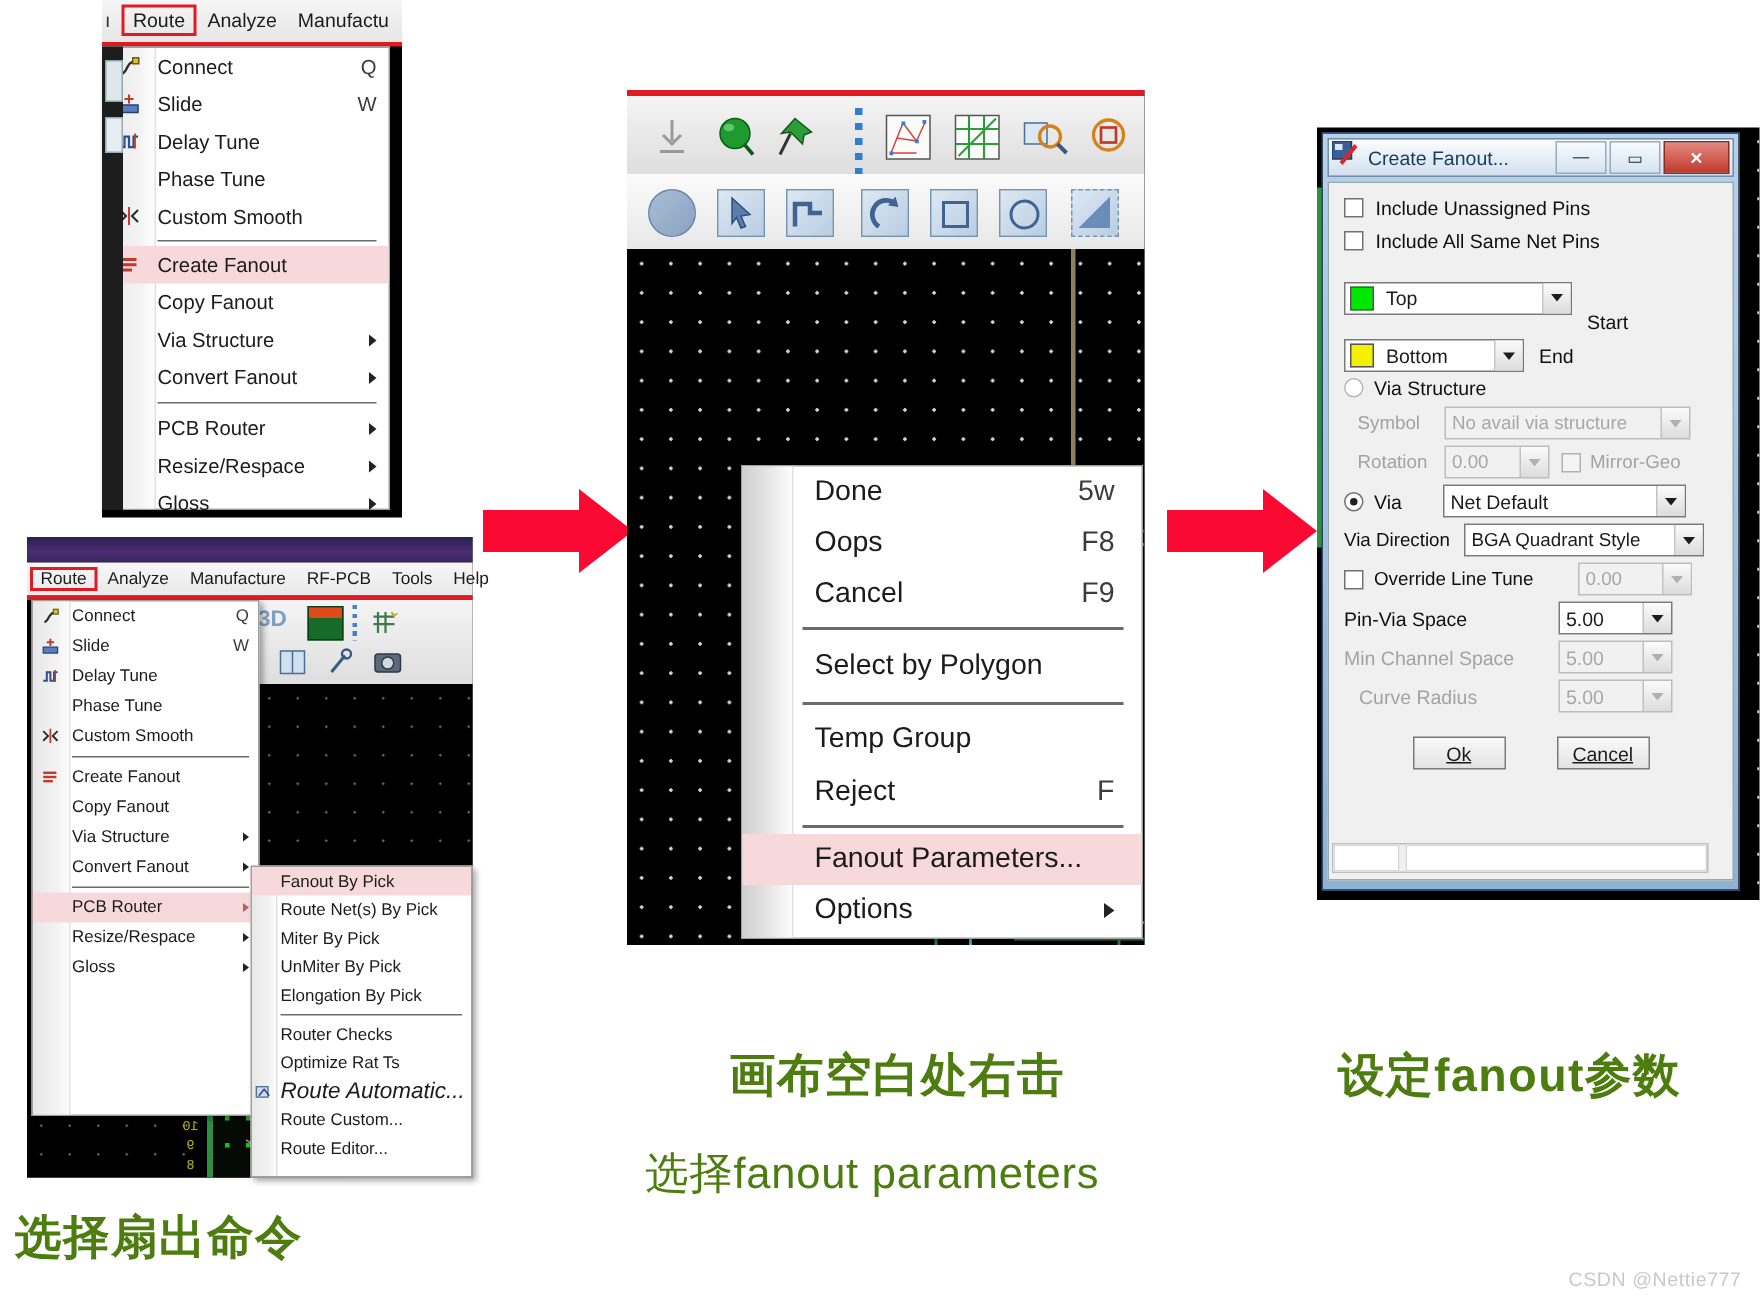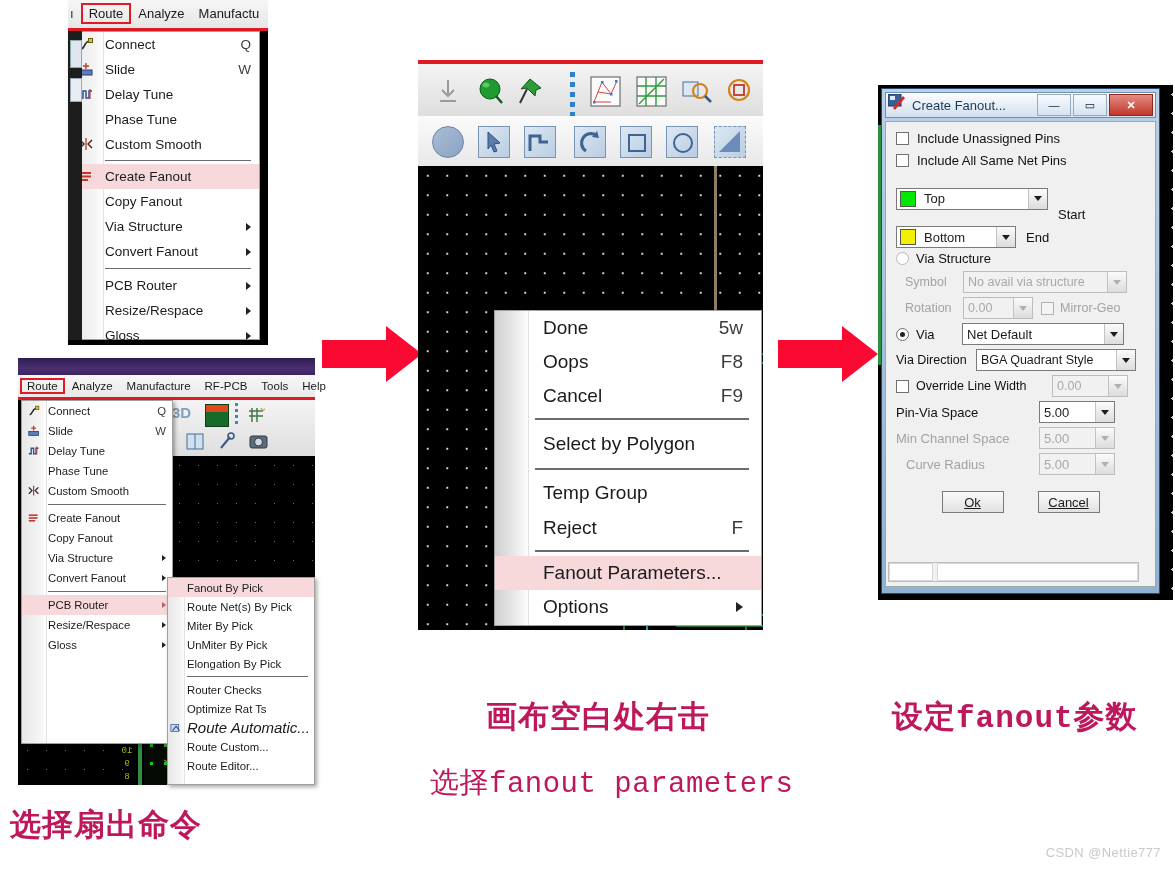--- a/index.html
+++ b/index.html
@@ -90,21 +90,21 @@
   .caret.dis{border-top-color:#b0b0b0;}
   .swatch{width:14px;height:14px;border:1px solid #555;margin:0 4px 0 3px;flex:none;}
 
   .pbtn{border:1px solid #7a7a7a;background:linear-gradient(to bottom,#fafafa,#e2e2e2);
         font-size:13px;display:flex;align-items:center;justify-content:center;
         box-sizing:border-box;}
   .statusbar{display:flex;border:1px solid #bdbdbd;background:#f0f0f0;box-sizing:border-box;}
   .sb-cell{border:1px solid #d8d8d8;background:#fff;box-sizing:border-box;}
 
   
-  .cap{font-family:Liberation Mono, monospace;color:#be185d;}
+  .cap{font-family:Liberation Sans, sans-serif;color:#4d7c0f;}
   .watermark{color:#c9c9c9;font-size:13px;letter-spacing:.4px;}
 </style>
 </head>
 <body>
 
 <div class="abs" style="left:68px;top:0;width:200px;height:345px;background:#000;">
 
   <div class="abs" style="left:0;top:0;width:200px;height:28px;
               background:linear-gradient(to bottom,#f6f6f6,#e6e6e6);
               border-bottom:3px solid #e01b24;"></div>
@@ -733,21 +733,21 @@
         <div class="combo" style="width:160px;">
           <span class="val" style="font-size:12.5px;">BGA Quadrant Style</span>
           <span class="drop">
             <span class="caret"></span>
             </span>
         </div>
       </div>
 
       <div class="row" style="margin-bottom:4px;">
         <span class="chk"></span>
-        <span class="lab" style="margin-left:7px;width:136px;font-size:12.5px;">Override Line Width</span>
+        <span class="lab" style="margin-left:7px;width:136px;font-size:12.5px;">Override Line Tune</span>
         <div class="combo dis" style="width:76px;">
           <span class="val" style="font-size:12.5px;">0.00</span>
           <span class="drop">
             <span class="caret dis"></span>
             </span>
         </div>
       </div>
 
       <div class="row" style="margin-bottom:4px;">
         <span class="lab" style="width:143px;">Pin-Via Space</span>

